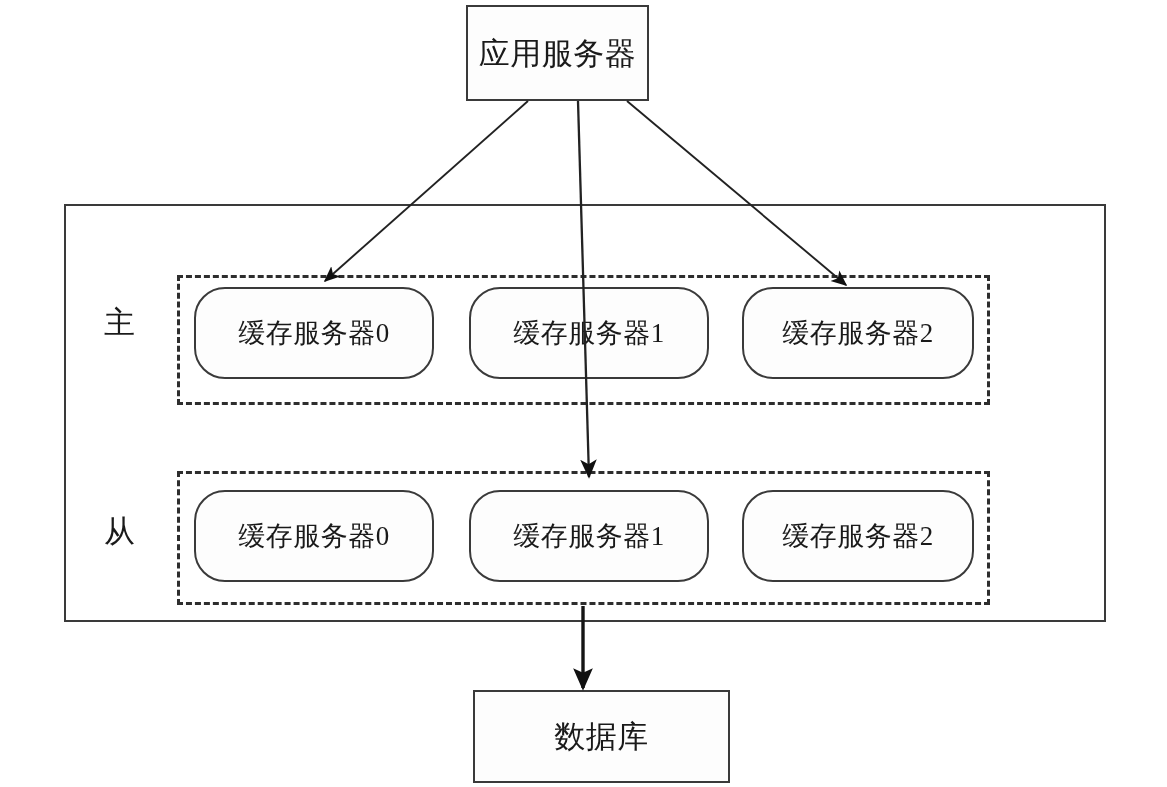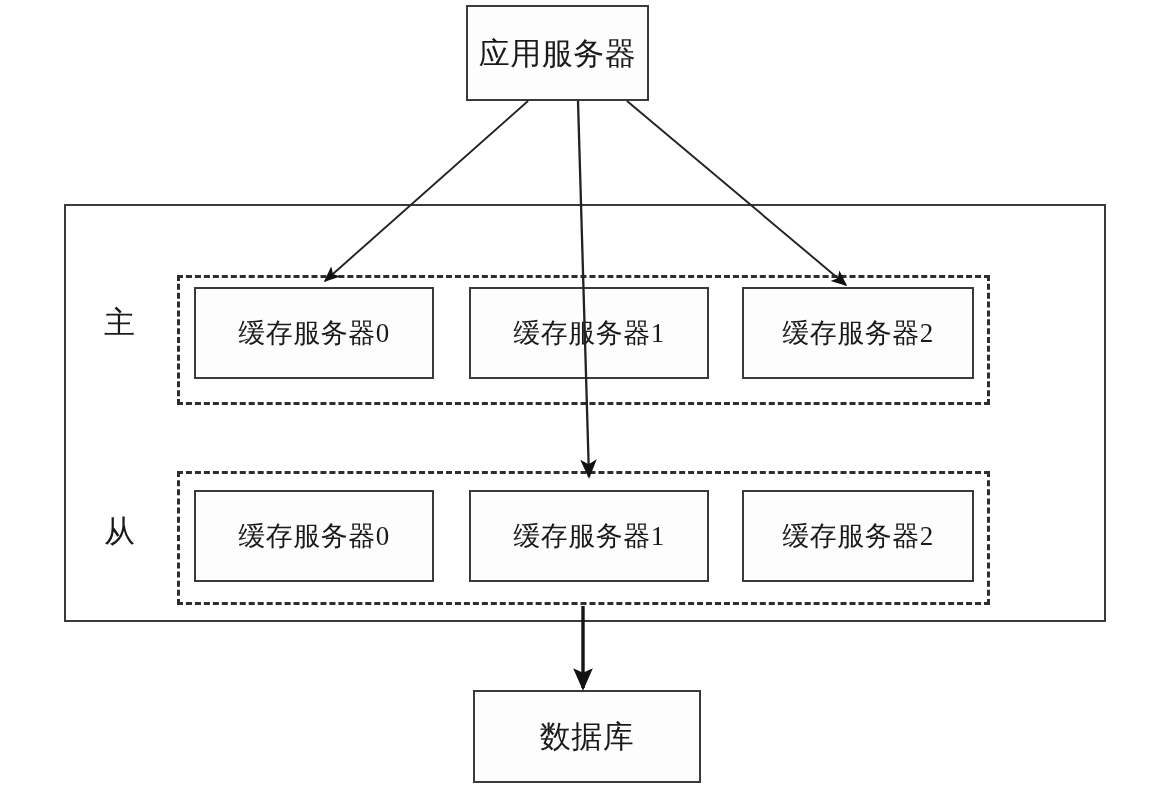--- a/index.html
+++ b/index.html
@@ -41,28 +41,29 @@
     left: 466px;
     top: 5px;
     width: 183px;
     height: 96px;
     font-size: 31px;
   }
   
   #database {
     left: 473px;
     top: 690px;
-    width: 228px;
+    width: 257px;
     height: 93px;
     font-size: 31px;
   }
   
   .cache-box {
     height: 92px;
     font-size: 27px;
+    border-radius: 31px;
   }
 
   
   #cluster-container {
     position: absolute;
     left: 64px;
     top: 204px;
     width: 1042px;
     height: 418px;
     box-sizing: border-box;

